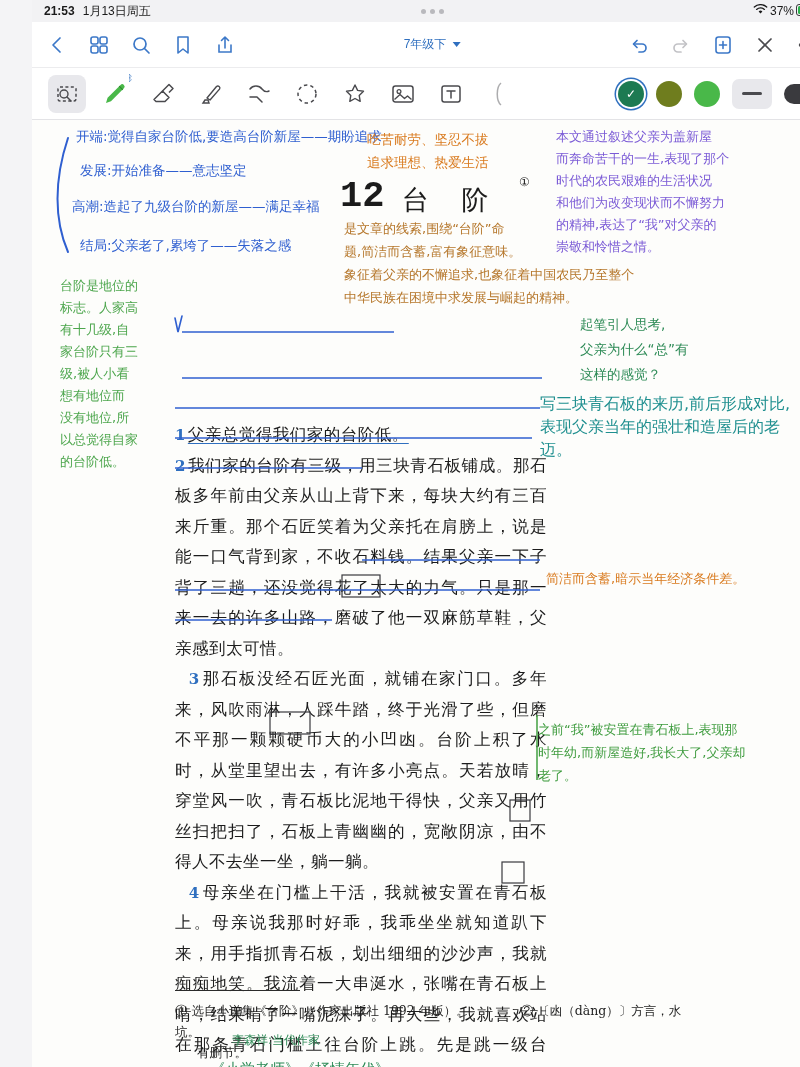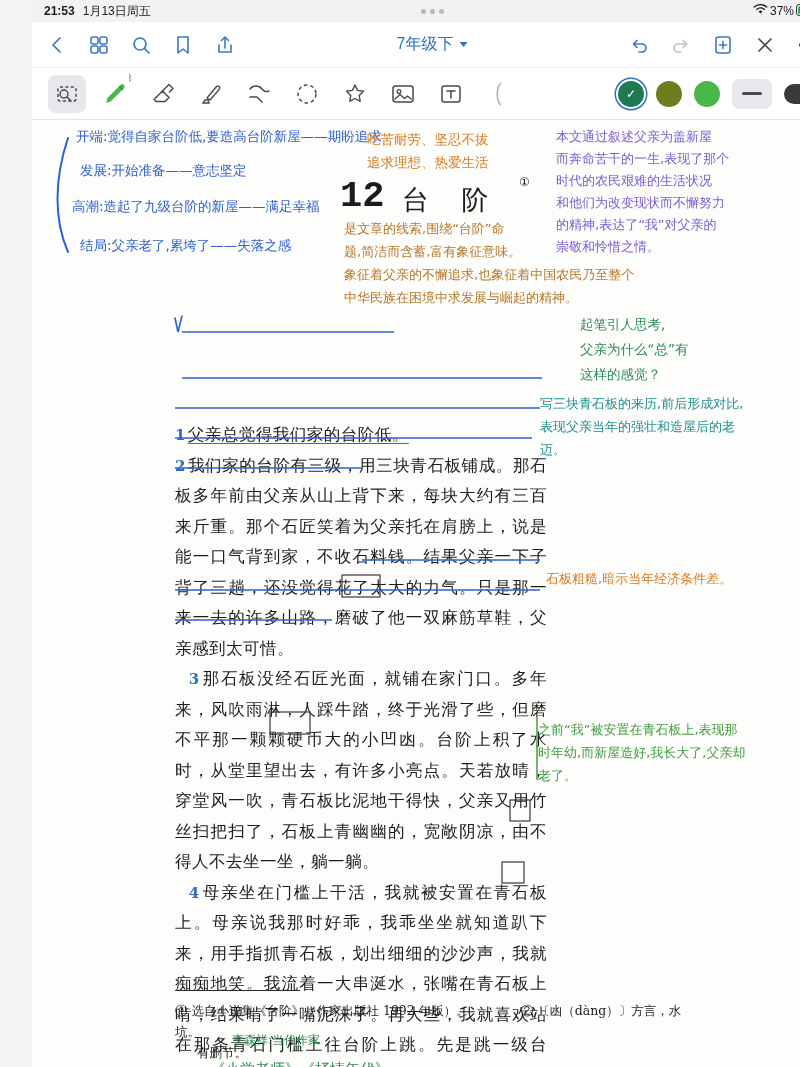--- a/index.html
+++ b/index.html
@@ -48,21 +48,21 @@
   
   .toolbar {
     height: 46px; background: #ffffff; display: flex; align-items: center;
     padding: 0 14px; gap: 20px; position: relative; border-bottom: 1px solid #ececee;
   }
   .tb-icon { color: #3c78c8; cursor: pointer; display: flex; align-items: center; }
   .tb-right { margin-left: auto; display: flex; align-items: center; gap: 20px; }
   .title-center {
     position: absolute; left: 50%; transform: translateX(-50%);
     display: flex; align-items: center; gap: 6px;
-    font-size: 16px; color: #2f6fbf; font-weight: 500;
+    font-size: 12px; color: #2f6fbf; font-weight: 500;
   }
   .caret-down { width:0;height:0;border-left:4px solid transparent;border-right:4px solid transparent;border-top:5px solid #2f6fbf;}
 
   
   .tools {
     height: 52px; background: #ffffff; display: flex; align-items: center;
     padding: 0 16px; gap: 10px; border-bottom: 1px solid #e3e3e6;
     position: relative;
   }
   .tool {
@@ -363,45 +363,54 @@
       <rect x="470" y="742" width="22" height="21" stroke="#3a3a3e" stroke-width="1.2" fill="none"></rect>
 
       <path d="M505 595 L505 660" stroke="#4da64d" stroke-width="1.6" fill="none"></path>
     </svg>
 
     <div class="hw hw-blue" style="left:44px; top:8px; font-size:13.5px;">开端:觉得自家台阶低,要造高台阶新屋——期盼追求</div>
     <div class="hw hw-blue" style="left:48px; top:42px; font-size:13.5px;">发展:开始准备——意志坚定</div>
     <div class="hw hw-blue" style="left:40px; top:78px; font-size:13.5px;">高潮:造起了九级台阶的新屋——满足幸福</div>
     <div class="hw hw-blue" style="left:48px; top:117px; font-size:13.5px;">结局:父亲老了,累垮了——失落之感</div>
 
+    <div class="hw hw-green" style="left:28px; top:155px; font-size:13px; line-height:22px;">台阶是地位的
+标志。人家高
+有十几级,自
+家台阶只有三
+级,被人小看
+想有地位而
+没有地位,所
+以总觉得自家
+的台阶低。</div>
 
     <div class="hw hw-orange" style="left:335px; top:8px; font-size:13.5px; line-height:23px;">吃苦耐劳、坚忍不拔
 追求理想、热爱生活</div>
 
     <div class="hw hw-purple" style="left:524px; top:6px; font-size:13px; line-height:22px;">本文通过叙述父亲为盖新屋
 而奔命苦干的一生,表现了那个
 时代的农民艰难的生活状况
 和他们为改变现状而不懈努力
 的精神,表达了“我”对父亲的
 崇敬和怜惜之情。</div>
 
     <div class="hw hw-orange" style="left:312px; top:97px; font-size:13px; line-height:23px; color:#b5762a;">是文章的线索,围绕“台阶”命
 题,简洁而含蓄,富有象征意味。
 象征着父亲的不懈追求,也象征着中国农民乃至整个
 中华民族在困境中求发展与崛起的精神。</div>
 
     <div class="hw hw-dgreen" style="left:548px; top:192px; font-size:13.5px; line-height:25px;">起笔引人思考,
 父亲为什么“总”有
 这样的感觉？</div>
 
-    <div class="hw hw-teal" style="left:508px; top:272px; font-size:13px; line-height:23px;">写三块青石板的来历,前后形成对比,
+    <div class="hw hw-teal" style="left:508px; top:272px; font-size:16px; line-height:23px;">写三块青石板的来历,前后形成对比,
 表现父亲当年的强壮和造屋后的老
 迈。</div>
 
-    <div class="hw hw-orange" style="left:514px; top:450px; font-size:13px;">石板粗糙,暗示当年经济条件差。</div>
+    <div class="hw hw-orange" style="left:514px; top:450px; font-size:13px;">简洁而含蓄,暗示当年经济条件差。</div>
 
     <div class="hw hw-green" style="left:506px; top:598px; font-size:13px; line-height:23px; color:#3f9c3f;">之前“我”被安置在青石板上,表现那
 时年幼,而新屋造好,我长大了,父亲却
 老了。</div>
 
     <div class="hw hw-dgreen" style="left:200px; top:912px; font-size:12px;">李森祥:当代作家</div>
     <div class="hw hw-dgreen" style="left:178px; top:940px; font-size:15px;">《小学老师》《抒情年代》</div>
 
   </div>
 </div>

